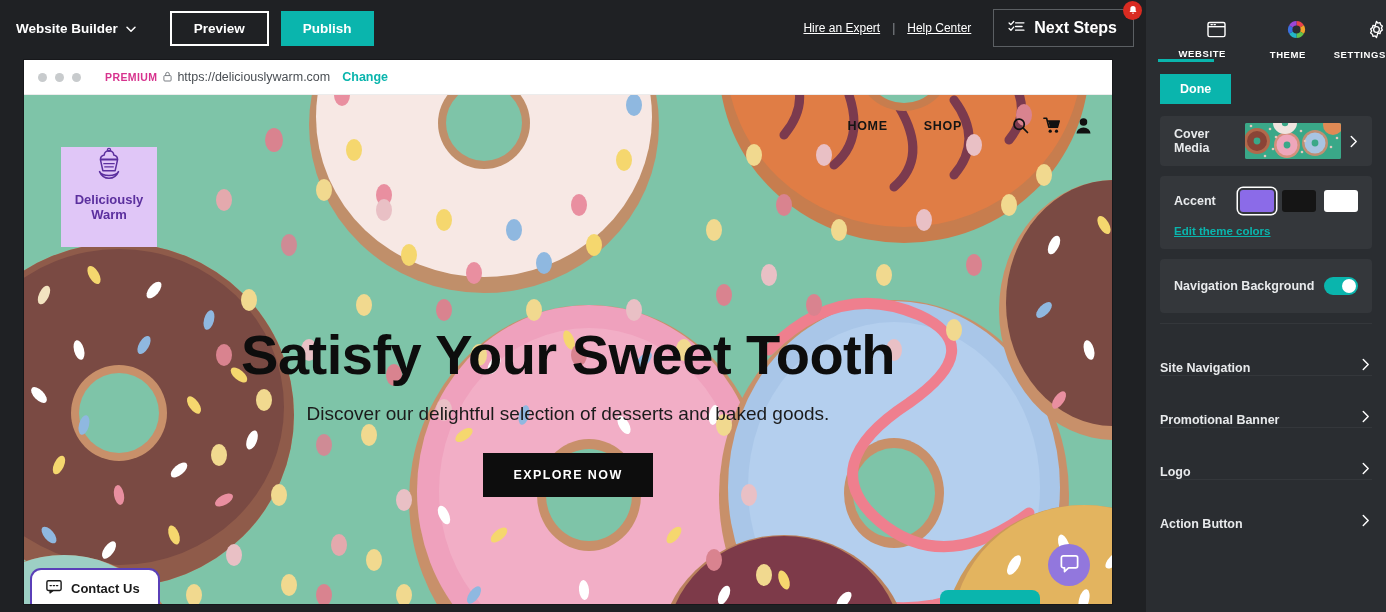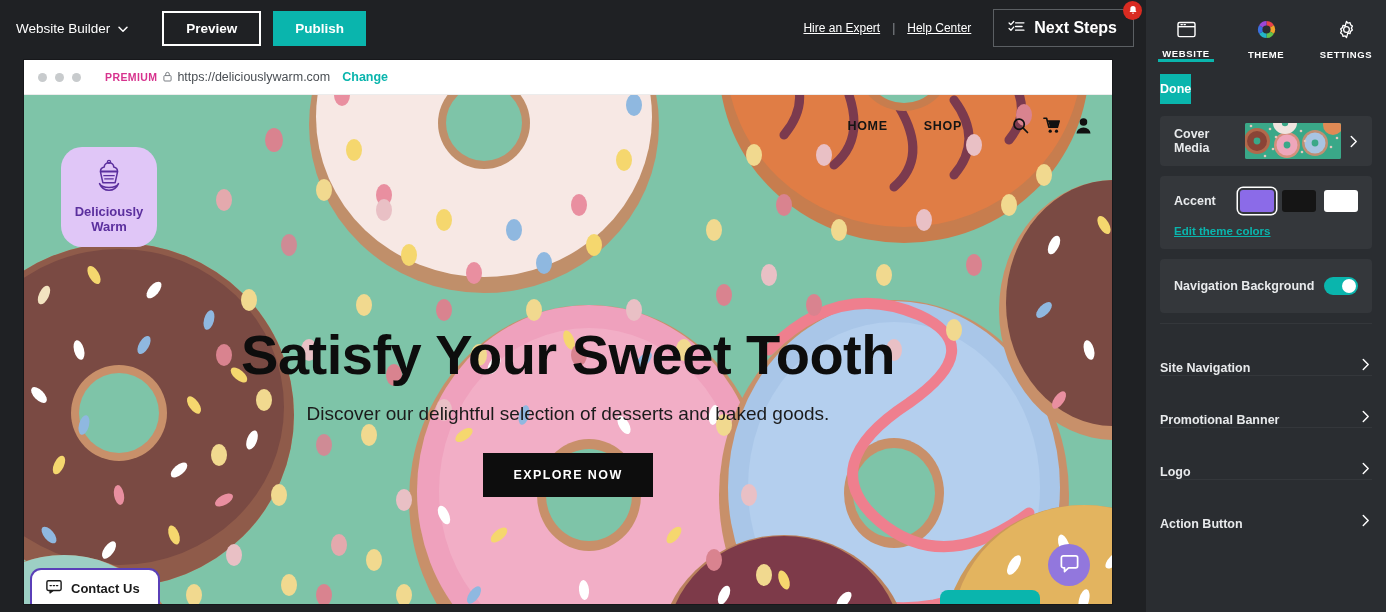--- a/index.html
+++ b/index.html
@@ -15,21 +15,21 @@
   .main { position: relative; width: 1146px; height: 612px; background: #1f2124; }
 
   
   .topbar {
     position: relative; height: 56px; width: 100%;
     background: #1f2124;
     display: flex; align-items: center;
     padding: 0 12px 0 10px;
   }
   .wb-name {
-    color: #ffffff; font-size: 13.5px; font-weight: normal;
+    color: #ffffff; font-size: 13.5px; font-weight: bold;
     display: flex; align-items: center; gap: 7px; cursor: pointer;
     padding: 4px 6px;
   }
   .chev-dn { width: 11px; height: 11px; display: inline-block; }
   .btn-preview {
     margin-left: 28px;
     background: transparent; color: #ffffff;
     border: 2px solid #ffffff;
     font-size: 13.5px; font-weight: bold;
     padding: 8px 22px; cursor: pointer;
@@ -81,23 +81,22 @@
   .urltext { color: #4a4f54; font-size: 12.5px; }
   .changelink { color: #0ab5ad; font-size: 12.5px; font-weight: bold; margin-left: 12px; cursor: pointer; text-decoration: none; }
 
   
   .hero { position: relative; width: 100%; height: 509px; overflow: hidden; background: #7ec4a8; }
   .hero svg.bg { position: absolute; inset: 0; width: 100%; height: 100%; }
 
   .logo-box {
     position: absolute; left: 37px; top: 52px;
     width: 96px; height: 100px; background: #e0c6f7;
-    display: flex; flex-direction: column; align-items: center; justify-content: center;
+    display: flex; flex-direction: column; align-items: center; justify-content: flex-start;
     gap: 6px;
-    border-radius: 21px;
   }
   .logo-title {
     color: #5b2f9e; font-size: 13px; font-weight: bold; line-height: 1.15; text-align: center;
   }
   .site-nav {
     position: absolute; right: 20px; top: 22px;
     display: flex; align-items: center; gap: 0;
   }
   .nav-link {
     color: #141414; font-size: 12.5px; font-weight: bold; letter-spacing: .7px;
@@ -138,32 +137,32 @@
     display: flex; align-items: center; gap: 9px;
     box-shadow: 0 0 0 2px #5a3fb8;
     cursor: pointer;
   }
   .contact-pill span { color: #1a1a1a; font-size: 13px; font-weight: bold; }
 
   
   .panel { width: 240px; height: 612px; background: #2a2d31; display: flex; flex-direction: column; }
   .panel-tabs { display: flex; height: 62px; background: #2a2d31; }
   .ptab {
-    flex: 1; display: flex; flex-direction: column; align-items: center; justify-content: center;
+    flex: 1; display: flex; flex-direction: column; align-items: flex-end; justify-content: center;
     gap: 6px; cursor: pointer; position: relative; padding-top: 18px;
   }
   .ptab-label { color: #ffffff; font-size: 9.5px; font-weight: bold; letter-spacing: .6px; }
   .ptab.active::after {
     content: ""; position: absolute; left: 12px; right: 12px; bottom: 0;
     height: 3px; background: #0ab5ad;
   }
   .panel-done { padding: 12px 0 12px 14px; }
   .btn-done {
     background: #0ab5ad; color: #fff; border: none;
-    font-size: 12.5px; font-weight: bold; padding: 8px 0; cursor: pointer;
+    font-size: 12.5px; font-weight: bold; padding: 8px 20px; cursor: pointer;
     font-family: "Liberation Sans", sans-serif;
   }
   .panel-body { flex: 1; overflow: hidden; padding: 0 14px; }
 
   .card {
     background: #34373b; border-radius: 4px;
     margin-bottom: 10px; padding: 0 14px;
     display: flex; align-items: center; min-height: 50px;
   }
   .card-label { color: #e8eaec; font-size: 12.5px; font-weight: bold; flex: 1; }

